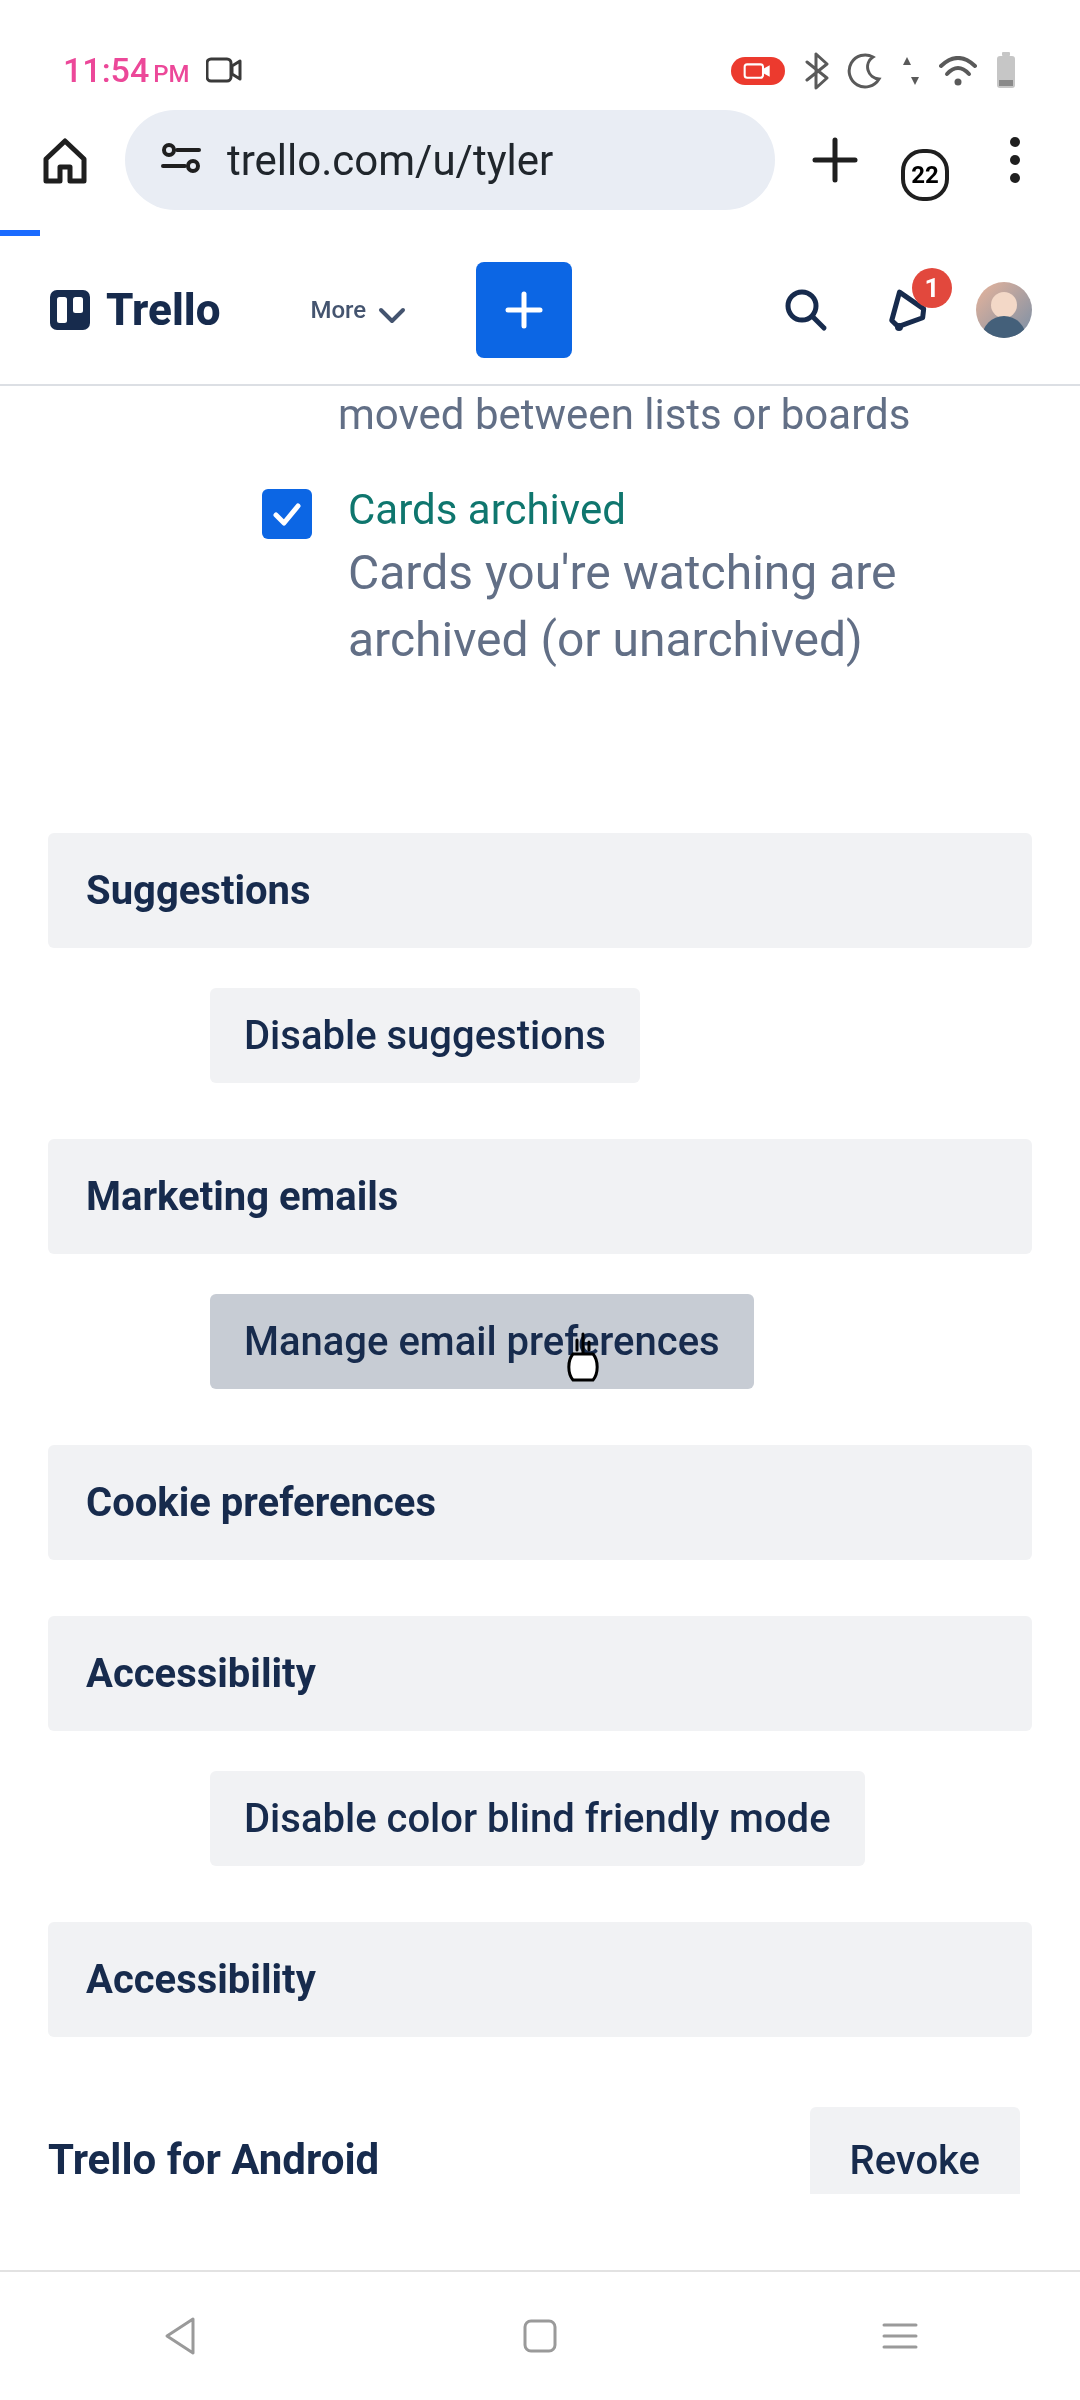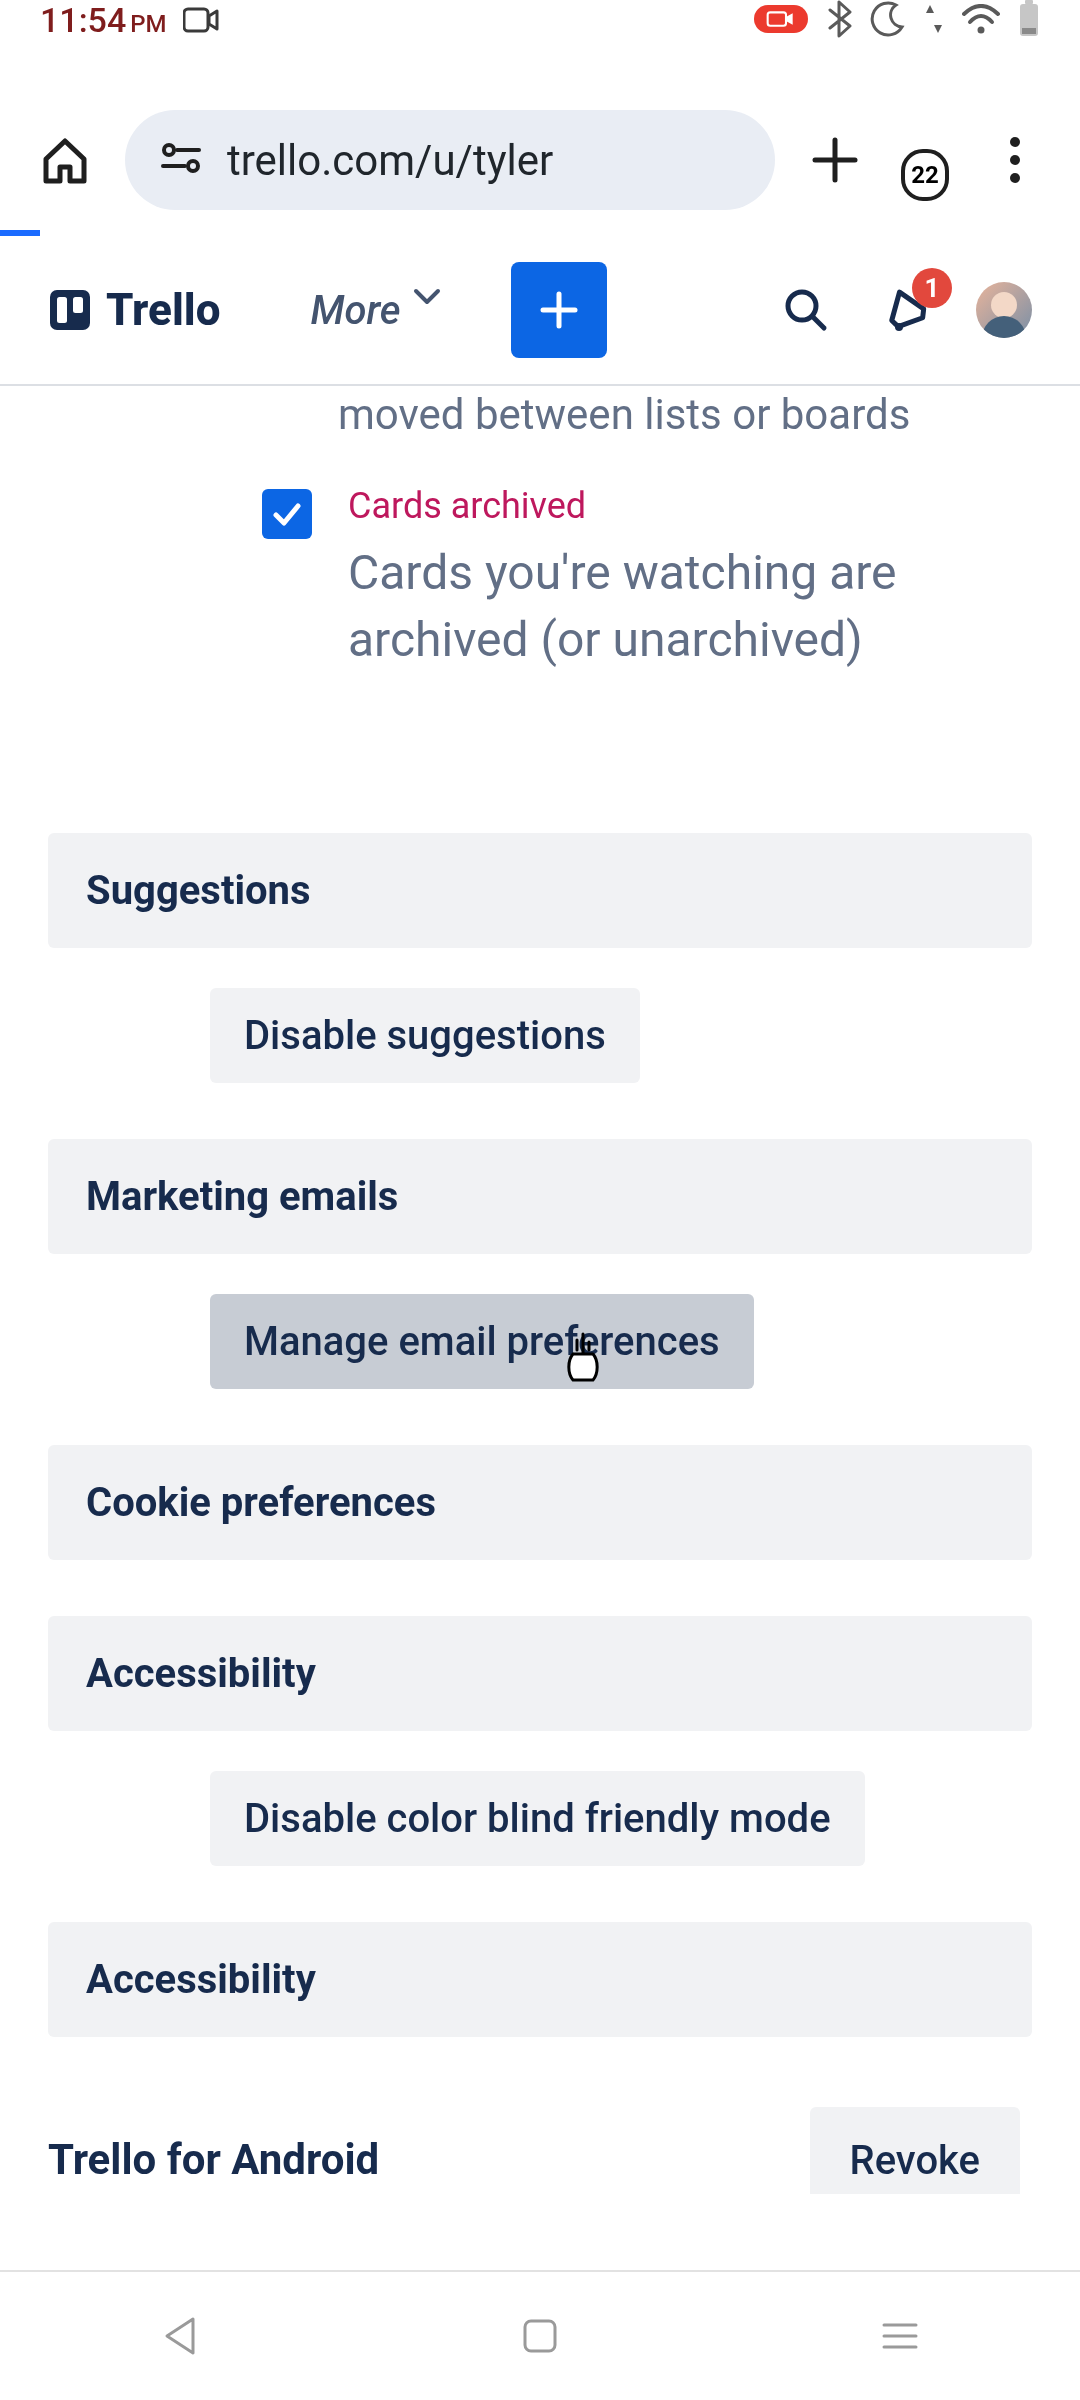--- a/index.html
+++ b/index.html
@@ -8,25 +8,25 @@
     width: 1080px;
     height: 2400px;
     background: #ffffff;
     overflow: hidden;
     position: relative;
   }
   
   .status-bar {
     height: 90px;
     display: flex;
-    align-items: flex-start;
+    align-items: flex-end;
     justify-content: space-between;
-    padding: 0 40px;
+    padding: 0 63px;
     font-size: 34px;
-    color: #7f1d1d;
+    color: #ec4899;
   }
   .status-left { display: flex; align-items: center; gap: 16px; }
   .status-time { font-weight: 500; }
   .status-time .ampm { font-size: 24px; margin-left: 4px; }
   .status-right { display: flex; align-items: center; gap: 18px; }
   .status-icon { display: inline-flex; align-items: center; justify-content: center; }
   .rec-pill {
     background: #ec3a2e;
     border-radius: 18px;
     padding: 4px 12px;
@@ -80,21 +80,21 @@
   .trello-header {
     height: 150px;
     display: flex;
     align-items: center;
     padding: 0 48px;
     gap: 40px;
     border-bottom: 2px solid #dcdfe4;
   }
   .trello-logo { display: flex; align-items: center; gap: 14px; }
   .trello-logo-text { font-size: 44px; font-weight: 800; color: #172b4d; }
-  .more-btn { display: flex; align-items: flex-start; gap: 12px; font-size: 40px; color: #44546f; font-weight: 500; font-style: italic; }
+  .more-btn { display: flex; align-items: flex-end; gap: 12px; font-size: 24px; color: #44546f; font-weight: 500; }
   .create-btn {
     background: #0c66e4;
     width: 96px; height: 96px;
     border-radius: 8px;
     display: flex; align-items: center; justify-content: center;
     margin-left: 30px;
   }
   .header-spacer { flex: 1; }
   .header-action { width: 60px; height: 60px; display: flex; align-items: center; justify-content: center; }
   .notif-wrap { position: relative; width: 60px; height: 60px; display:flex; align-items:center; justify-content:center;}
@@ -144,21 +144,21 @@
   }
   .cb {
     width: 50px; height: 50px;
     background: #0c66e4;
     border-radius: 6px;
     display: flex; align-items: center; justify-content: center;
     flex-shrink: 0;
     margin-top: 4px;
   }
   .cb svg { width: 32px; height: 32px; }
-  .cb-label { font-size: 36px; color: #be185d; }
+  .cb-label { font-size: 42px; color: #0f766e; }
   .cb-desc {
     color: #626f86;
     font-size: 48px;
     padding-left: 300px;
     margin-top: 0;
     line-height: 1.4;
     padding-right: 100px;
   }
 
   .section-header {

